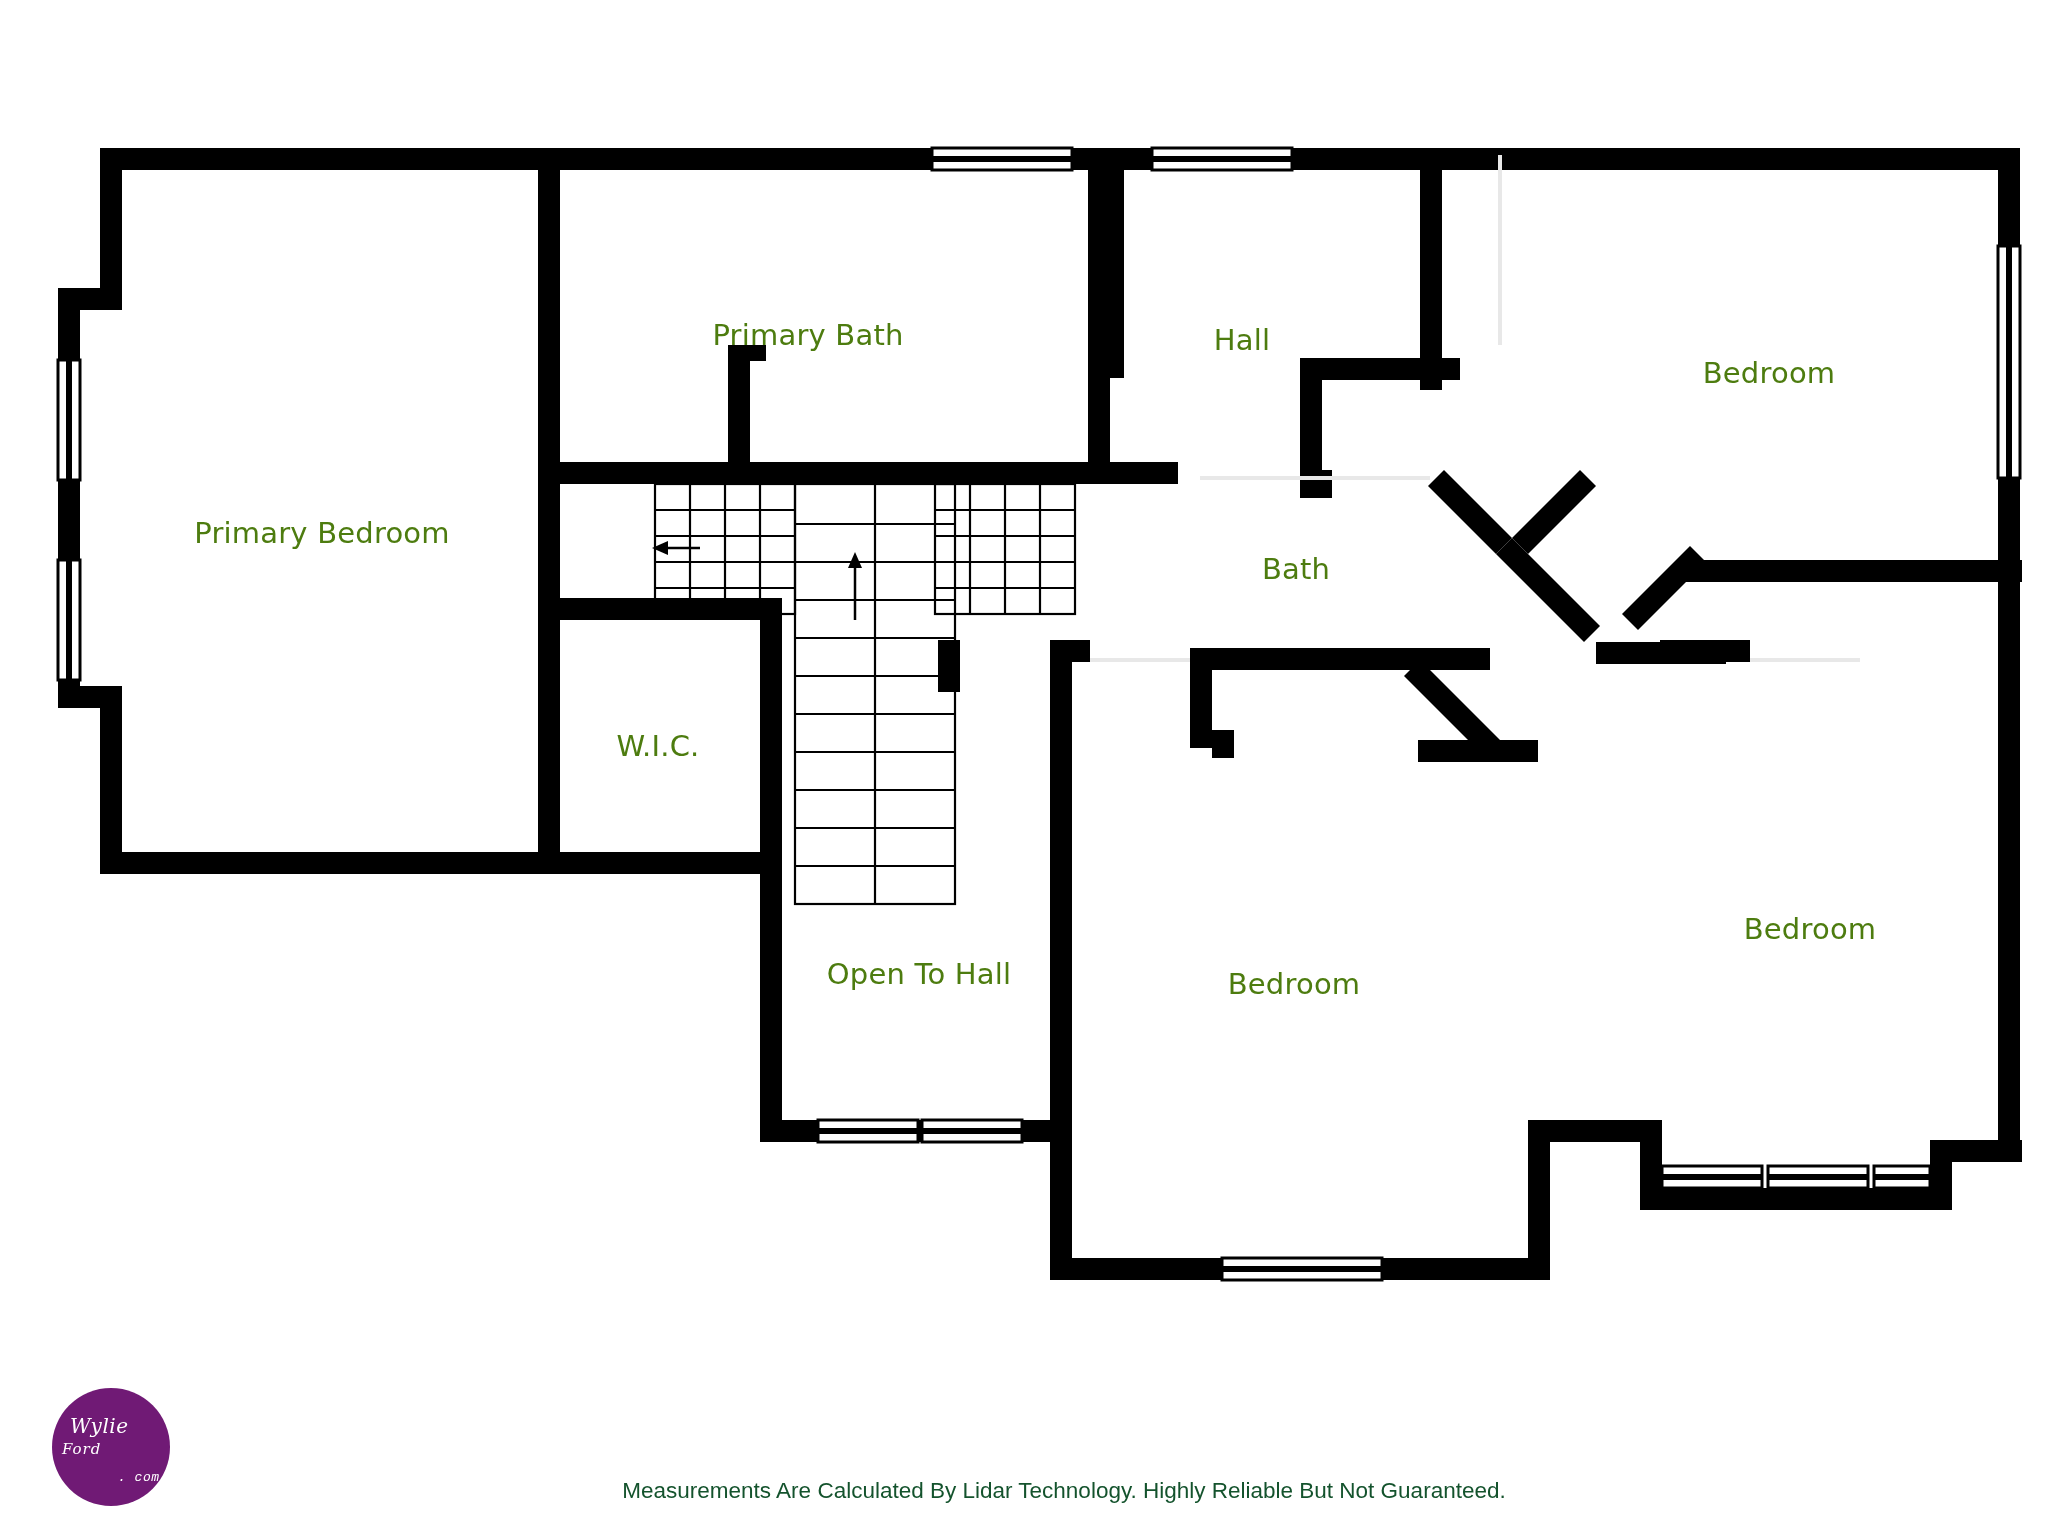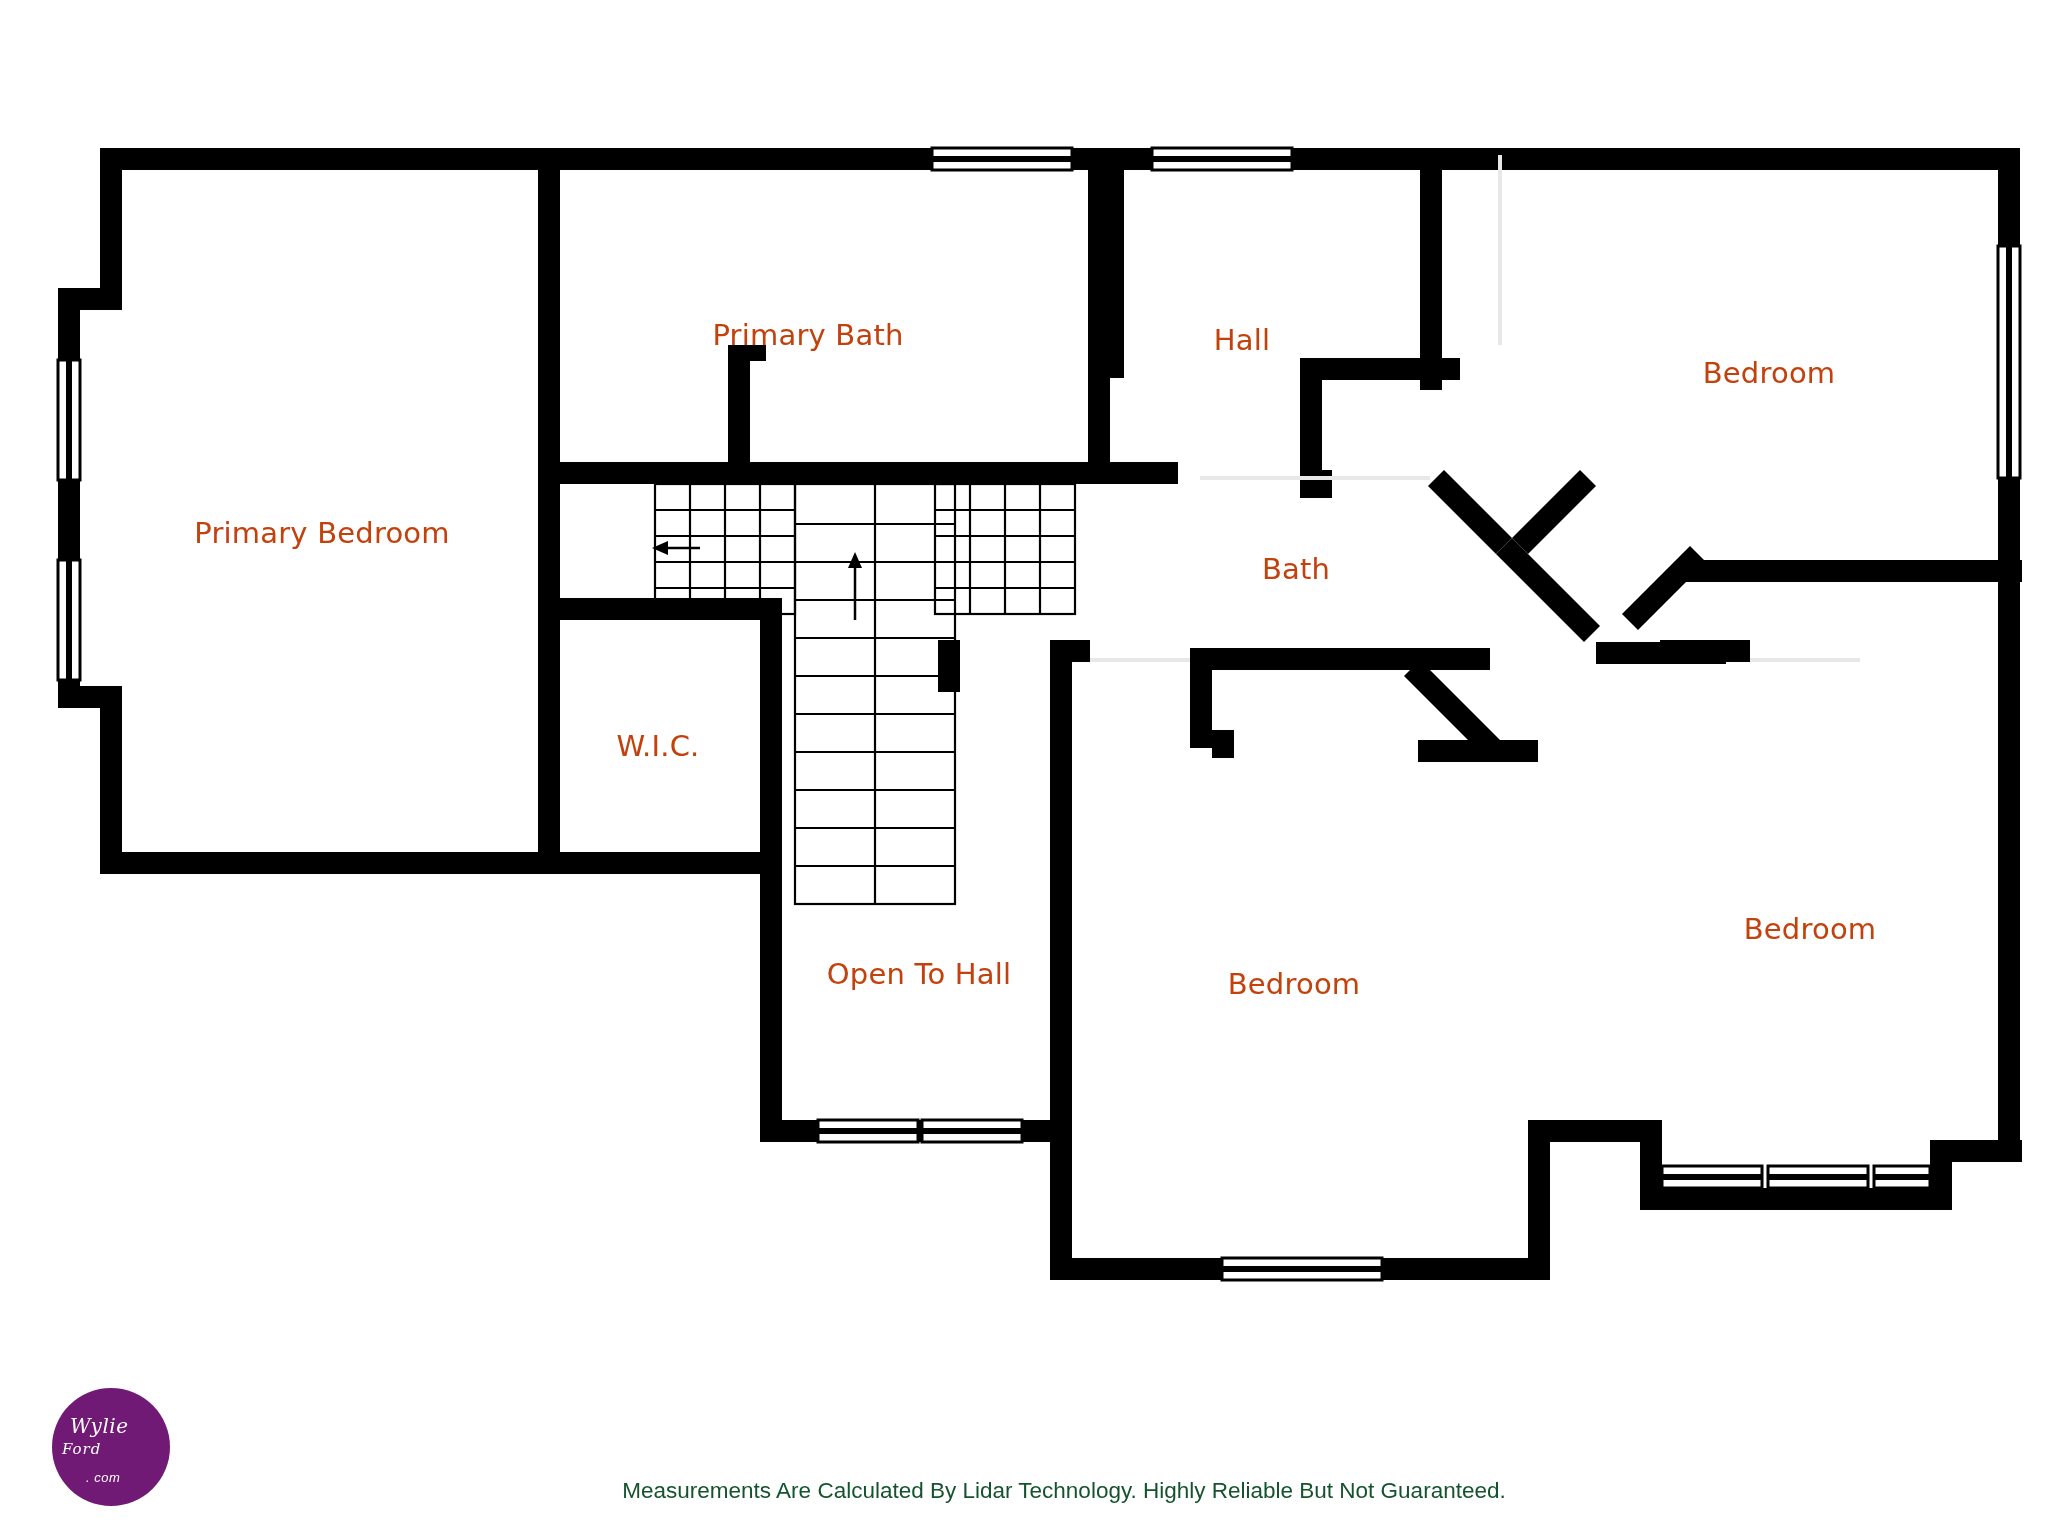--- a/index.html
+++ b/index.html
@@ -18,21 +18,21 @@
   #floorplan {
     position: absolute;
     left: 0;
     top: 0;
     width: 2048px;
     height: 1536px;
   }
 
   .room-label {
     position: absolute;
-    color: #c2410c;
+    color: #4d7c0f;
     font-family: "DejaVu Sans", sans-serif;
     font-size: 29px;
     font-weight: 400;
     white-space: nowrap;
     transform: translate(-50%, -50%);
     letter-spacing: 0.2px;
   }
 
   .disclaimer {
     position: absolute;
@@ -70,23 +70,23 @@
     position: absolute;
     left: 10px;
     top: 52px;
     font-family: "DejaVu Serif", serif;
     font-style: italic;
     font-size: 15px;
     letter-spacing: 1px;
   }
   .logo .logo-l3 {
     position: absolute;
-    left: 34px;
+    left: 66px;
     top: 82px;
-    font-family: Liberation Sans, sans-serif;
+    font-family: Liberation Mono, monospace;
     font-style: italic;
     font-size: 13px;
     letter-spacing: 0.5px;
   }
 </style>
 </head>
 <body>
 
 <svg id="floorplan" viewBox="0 0 2048 1536" xmlns="http://www.w3.org/2000/svg">
 

